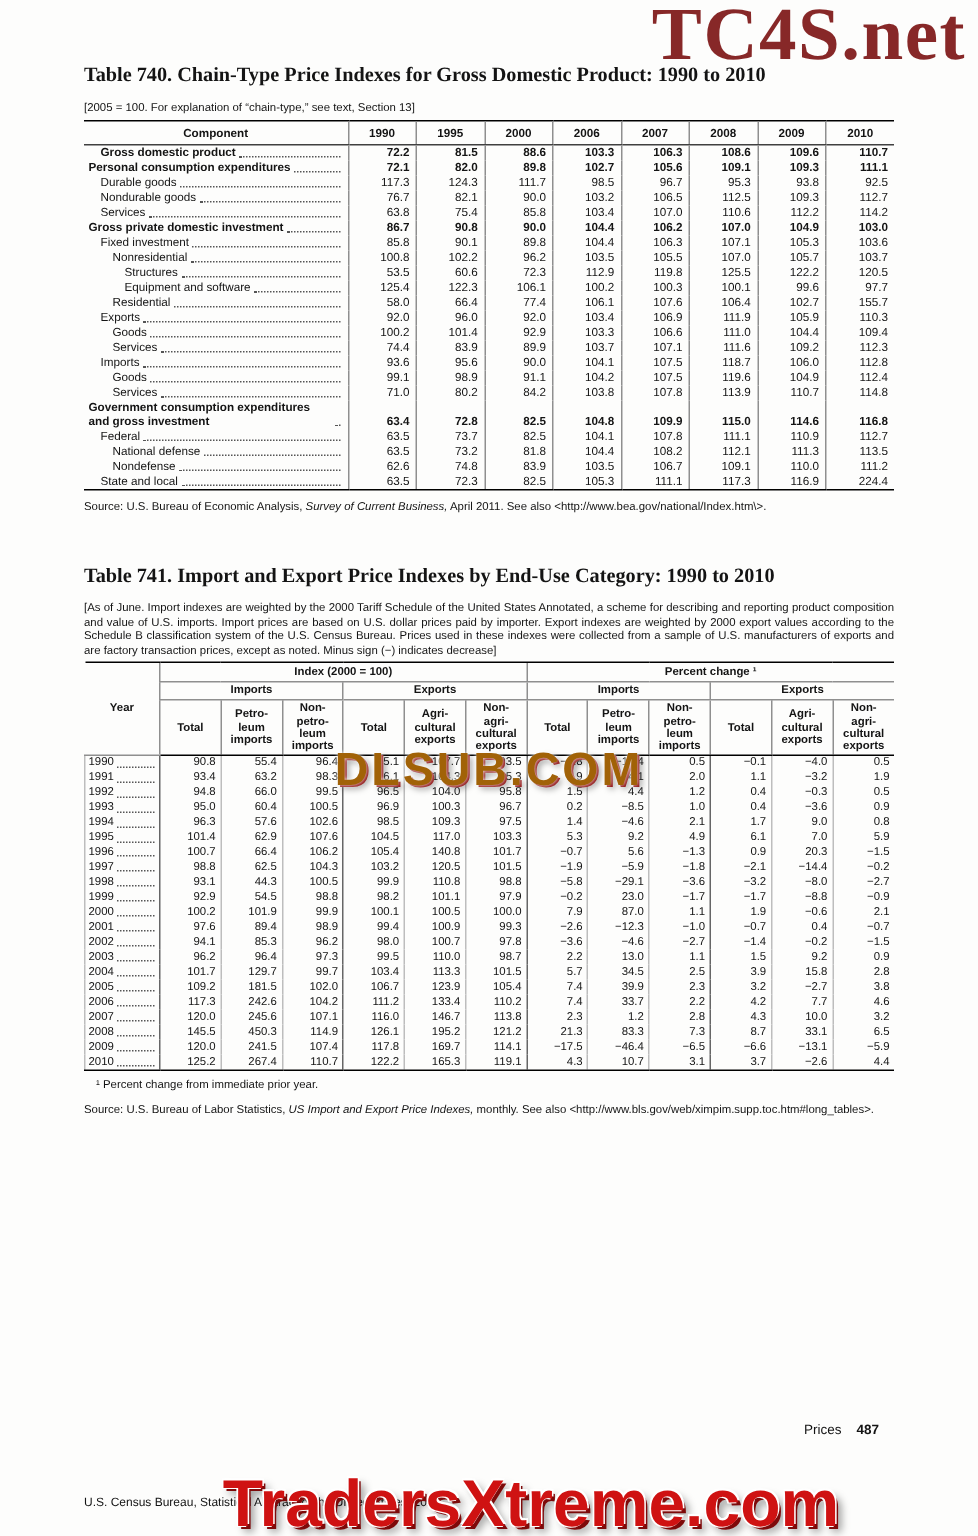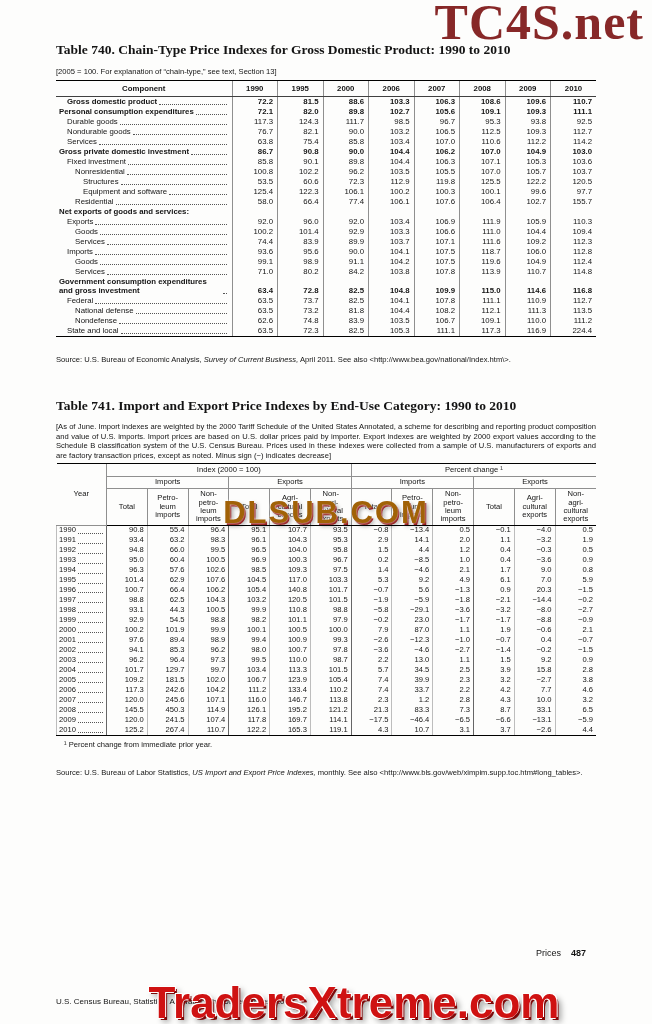--- a/index.html
+++ b/index.html
@@ -18,27 +18,27 @@
   .ind0 .lbl{padding-left:1px}.ind1 .lbl{padding-left:9px}.ind2 .lbl{padding-left:17px}.ind3 .lbl{padding-left:25px}
   
   .t740{margin-top:4px;font-size:7.8px;line-height:9px}
   .t740 col.c0{width:176px}
   .t740 thead th{border-top:1.4px solid #000;border-bottom:1px solid #404040;font-weight:bold;padding:3px 2px;text-align:center}
   .t740 th+th,.t740 td+td{border-left:1px solid #8f8f8f}
   .t740 td{padding:0.5px 4px 0.5px 2px;vertical-align:bottom}
   .t740 td.num{text-align:right}
   .t740 tbody tr:last-child td{border-bottom:1.4px solid #000}
   
-  .source{font-size:7.6px;line-height:9.4px;margin-top:18px}
+  .source{font-size:7.6px;line-height:9.4px;margin-top:6px}
   .source .it{font-style:italic}
   .footnote{font-size:7.6px;line-height:9.4px;margin-top:4px;padding-left:8px}
   
   .t741{margin-top:3px;font-size:7.6px;line-height:8.8px}
   .t741 col.c0{width:50px}
-  .t741 thead th{font-weight:normal;text-align:center;vertical-align:middle;padding:1.5px 1px;border-left:1px solid #8f8f8f;border-bottom:1px solid #8f8f8f;white-space:pre-line;line-height:8.2px}
+  .t741 thead th{font-weight:bold;text-align:center;vertical-align:middle;padding:1.5px 1px;border-left:1px solid #8f8f8f;border-bottom:1px solid #8f8f8f;white-space:pre-line;line-height:8.2px}
   .t741 thead tr:first-child th{border-top:1.4px solid #000}
   .t741 thead tr:last-child th{border-bottom:1px solid #000}
   .t741 th.yearhead{border-left:none}
   .t741 tbody td{padding:0.6px 3px 0.6px 1px;border-left:1px solid #bdbdbd;vertical-align:bottom}
   .t741 tbody td.num{text-align:right}
   .t741 tbody td.grp{border-left:1px solid #666}
   .t741 tbody tr:last-child td{border-bottom:1.4px solid #000}
   .t741 td.yearcell{padding:0.6px 2px}
   
   .wm-top{position:absolute;top:2px;right:8px;font-family:"Liberation Serif",serif;font-weight:bold;font-size:50px;line-height:40px;color:rgba(125,22,22,0.92);letter-spacing:1px;white-space:nowrap}
@@ -252,35 +252,20 @@
             </div>
           </td>
           <td class="num">58.0</td>
           <td class="num">66.4</td>
           <td class="num">77.4</td>
           <td class="num">106.1</td>
           <td class="num">107.6</td>
           <td class="num">106.4</td>
           <td class="num">102.7</td>
           <td class="num">155.7</td>
-        </tr>
-        <tr class="bold">
-          <td class="comp">
-            <div class="ci ind0">
-              <span class="lbl">Net exports of goods and services:</span>
-            </div>
-          </td>
-          <td class="num"></td>
-          <td class="num"></td>
-          <td class="num"></td>
-          <td class="num"></td>
-          <td class="num"></td>
-          <td class="num"></td>
-          <td class="num"></td>
-          <td class="num"></td>
         </tr>
         <tr>
           <td class="comp">
             <div class="ci ind1">
               <span class="lbl">Exports</span>
               <span class="dots"></span>
             </div>
           </td>
           <td class="num">92.0</td>
           <td class="num">96.0</td>

